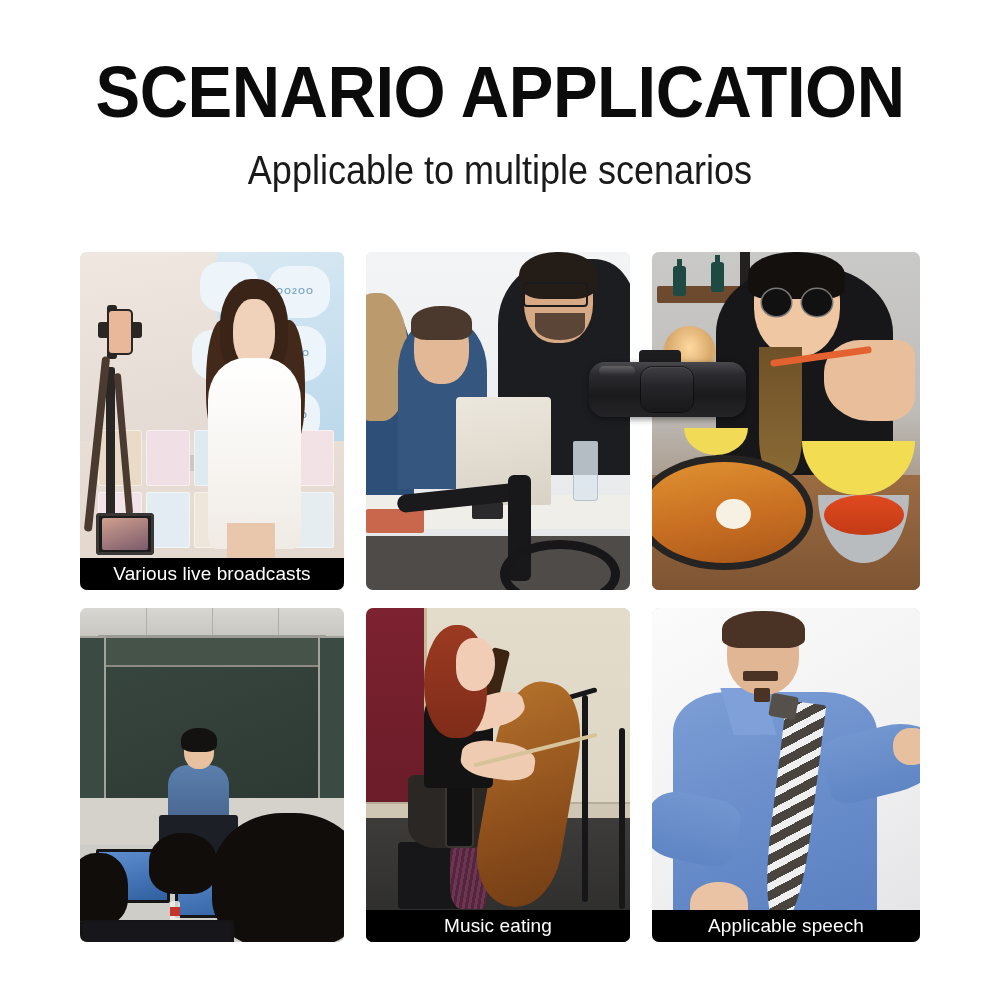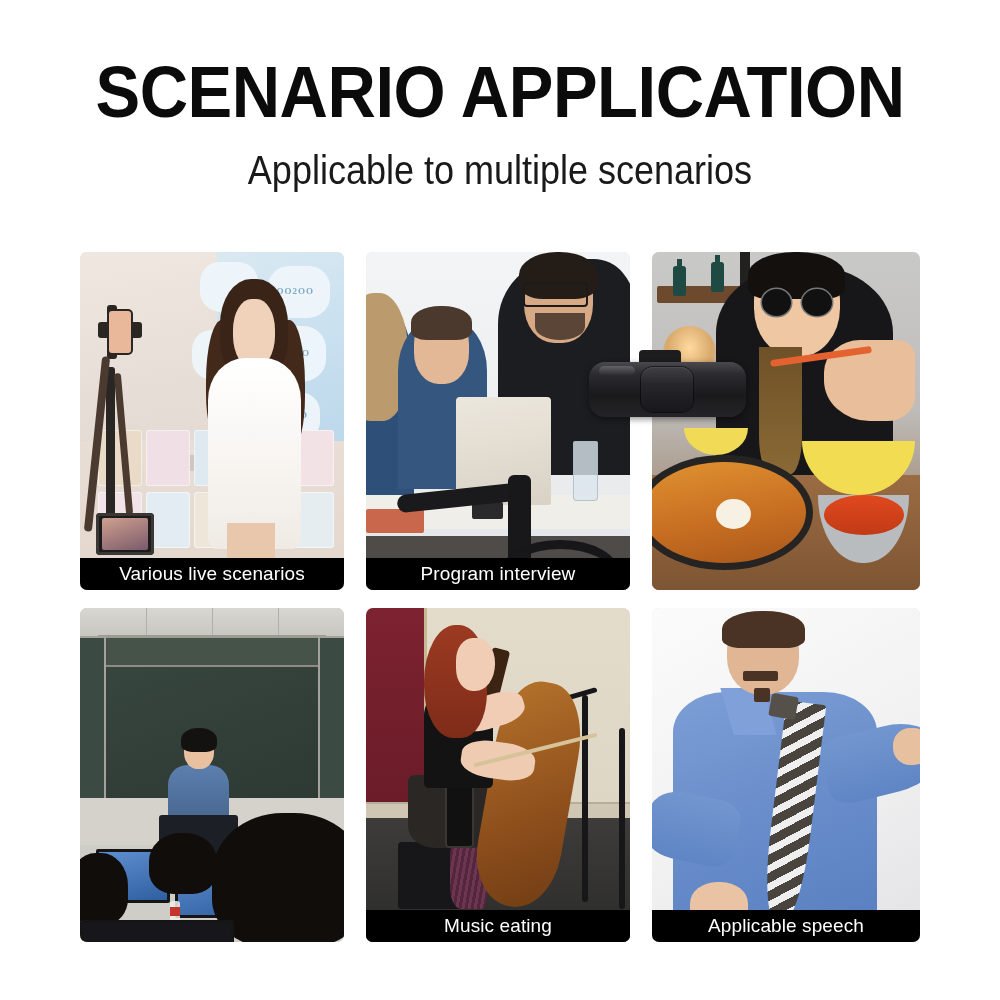--- a/index.html
+++ b/index.html
@@ -56,21 +56,20 @@
   .scenario-card {
     position: relative;
     border-radius: 7px;
     overflow: hidden;
     background: #ddd;
   }
   .card-photo {
     position: absolute;
     inset: 0;
     overflow: hidden;
-    font-family: Liberation Serif, serif;
   }
   .card-caption {
     position: absolute;
     left: 0;
     right: 0;
     bottom: 0;
     height: 32px;
     background: #000000;
     color: #ffffff;
     font-family: "Liberation Sans Narrow", "Liberation Sans", sans-serif;
@@ -633,21 +632,21 @@
         <div class="phone"></div>
         <div class="rig" style="left:26%;top:24%;width:9px;height:60%;"></div>
         <div class="cable" style="left:10%;top:20%;width:8px;height:62%;transform:rotate(6deg);"></div>
         <div class="cable" style="left:44%;top:26%;width:7px;height:50%;transform:rotate(-5deg);"></div>
         <div class="monitor">
             <i></i>
           </div>
         <div class="rig" style="left:6%;bottom:0;width:72%;height:9px;"></div>
       </div>
     </div>
-    <div class="card-caption">Various live scenarios</div>
+    <div class="card-caption">Various live broadcasts</div>
   </div>
 
   <div class="scenario-card">
     <div class="card-photo ph-meet">
       <div class="p-woman"></div>
         <div class="p-hair-w"></div>
       <div class="p-man-c"></div>
         <div class="p-head-c"></div>
         <div class="p-hair-c"></div>
       <div class="p-man-r"></div>
@@ -660,21 +659,20 @@
       <div class="p-glassw"></div>
       <div class="p-phone"></div>
       <div class="p-book"></div>
       <div class="p-floor"></div>
       <div class="p-bike">
         <div class="p-bar"></div>
         <div class="p-stem"></div>
         <div class="p-wheel"></div>
       </div>
     </div>
-    <div class="card-caption">Program interview</div>
   </div>
 
   <div class="scenario-card">
     <div class="card-photo ph-food">
       <div class="f-shelf"></div>
       <div class="f-bottle" style="left:8%;top:4%"></div>
       <div class="f-bottle" style="left:22%;top:3%"></div>
       <div class="f-post"></div>
       <div class="f-lamp"></div>
       <div class="f-man"></div>

